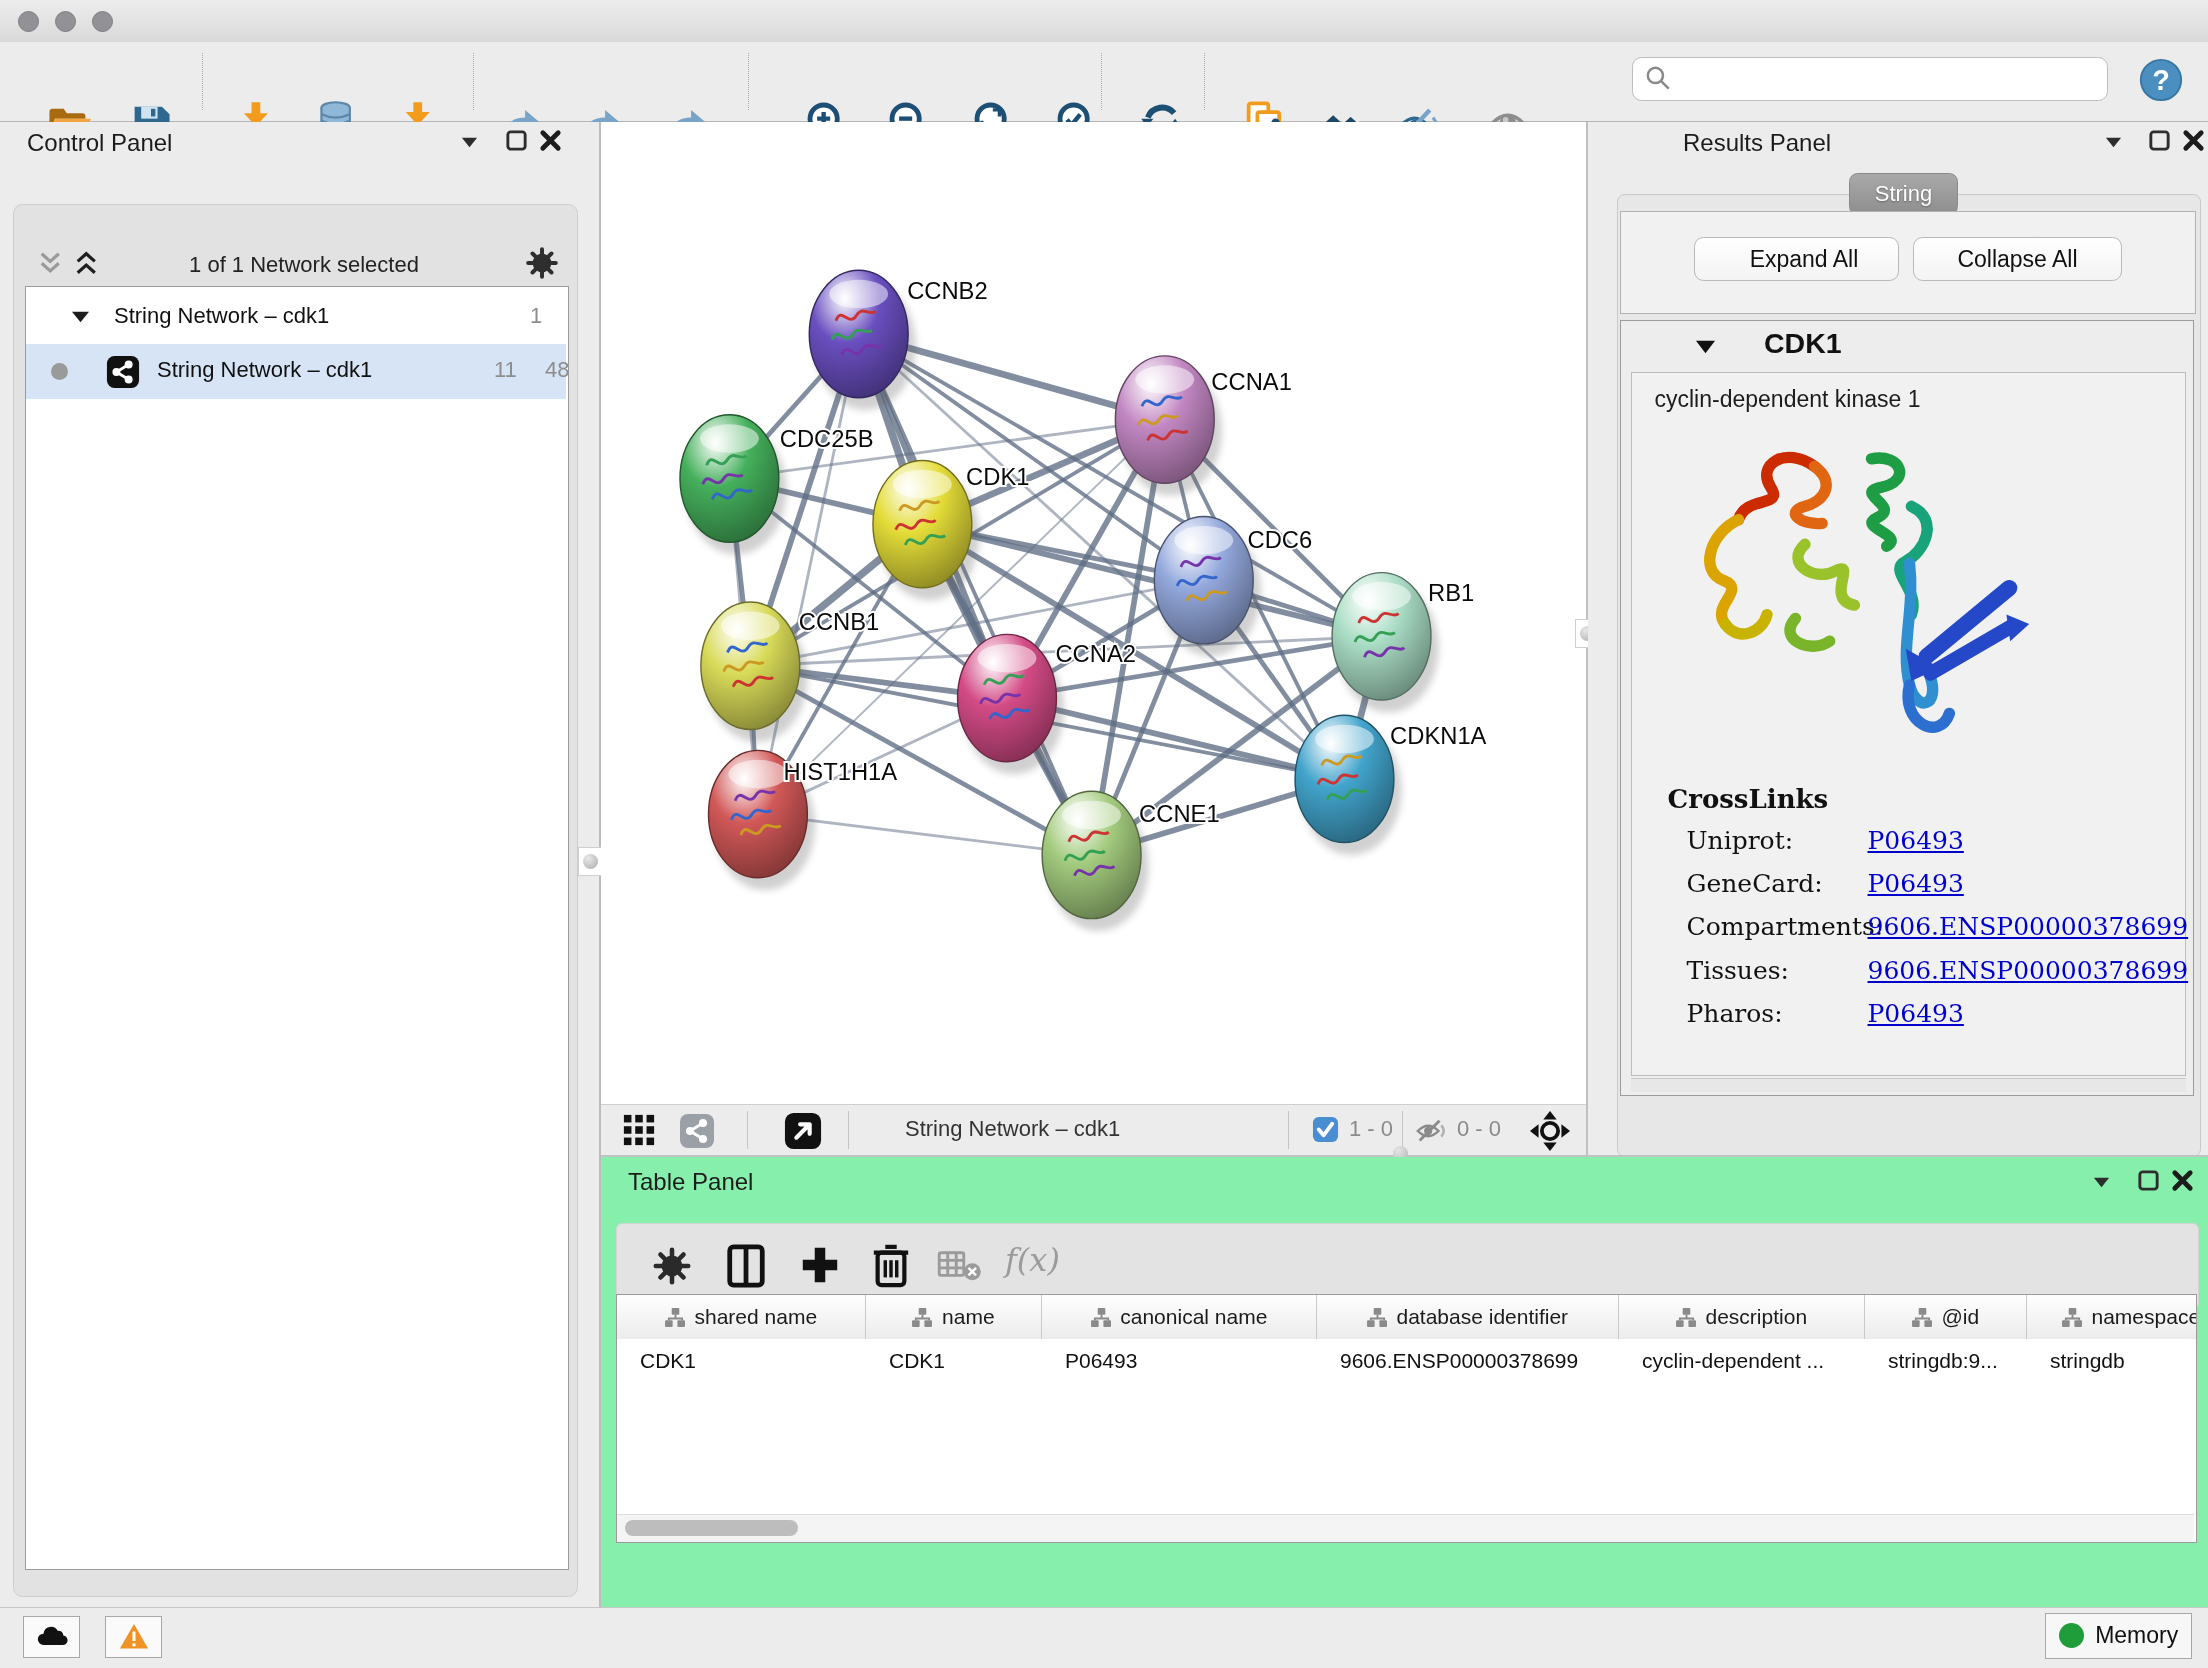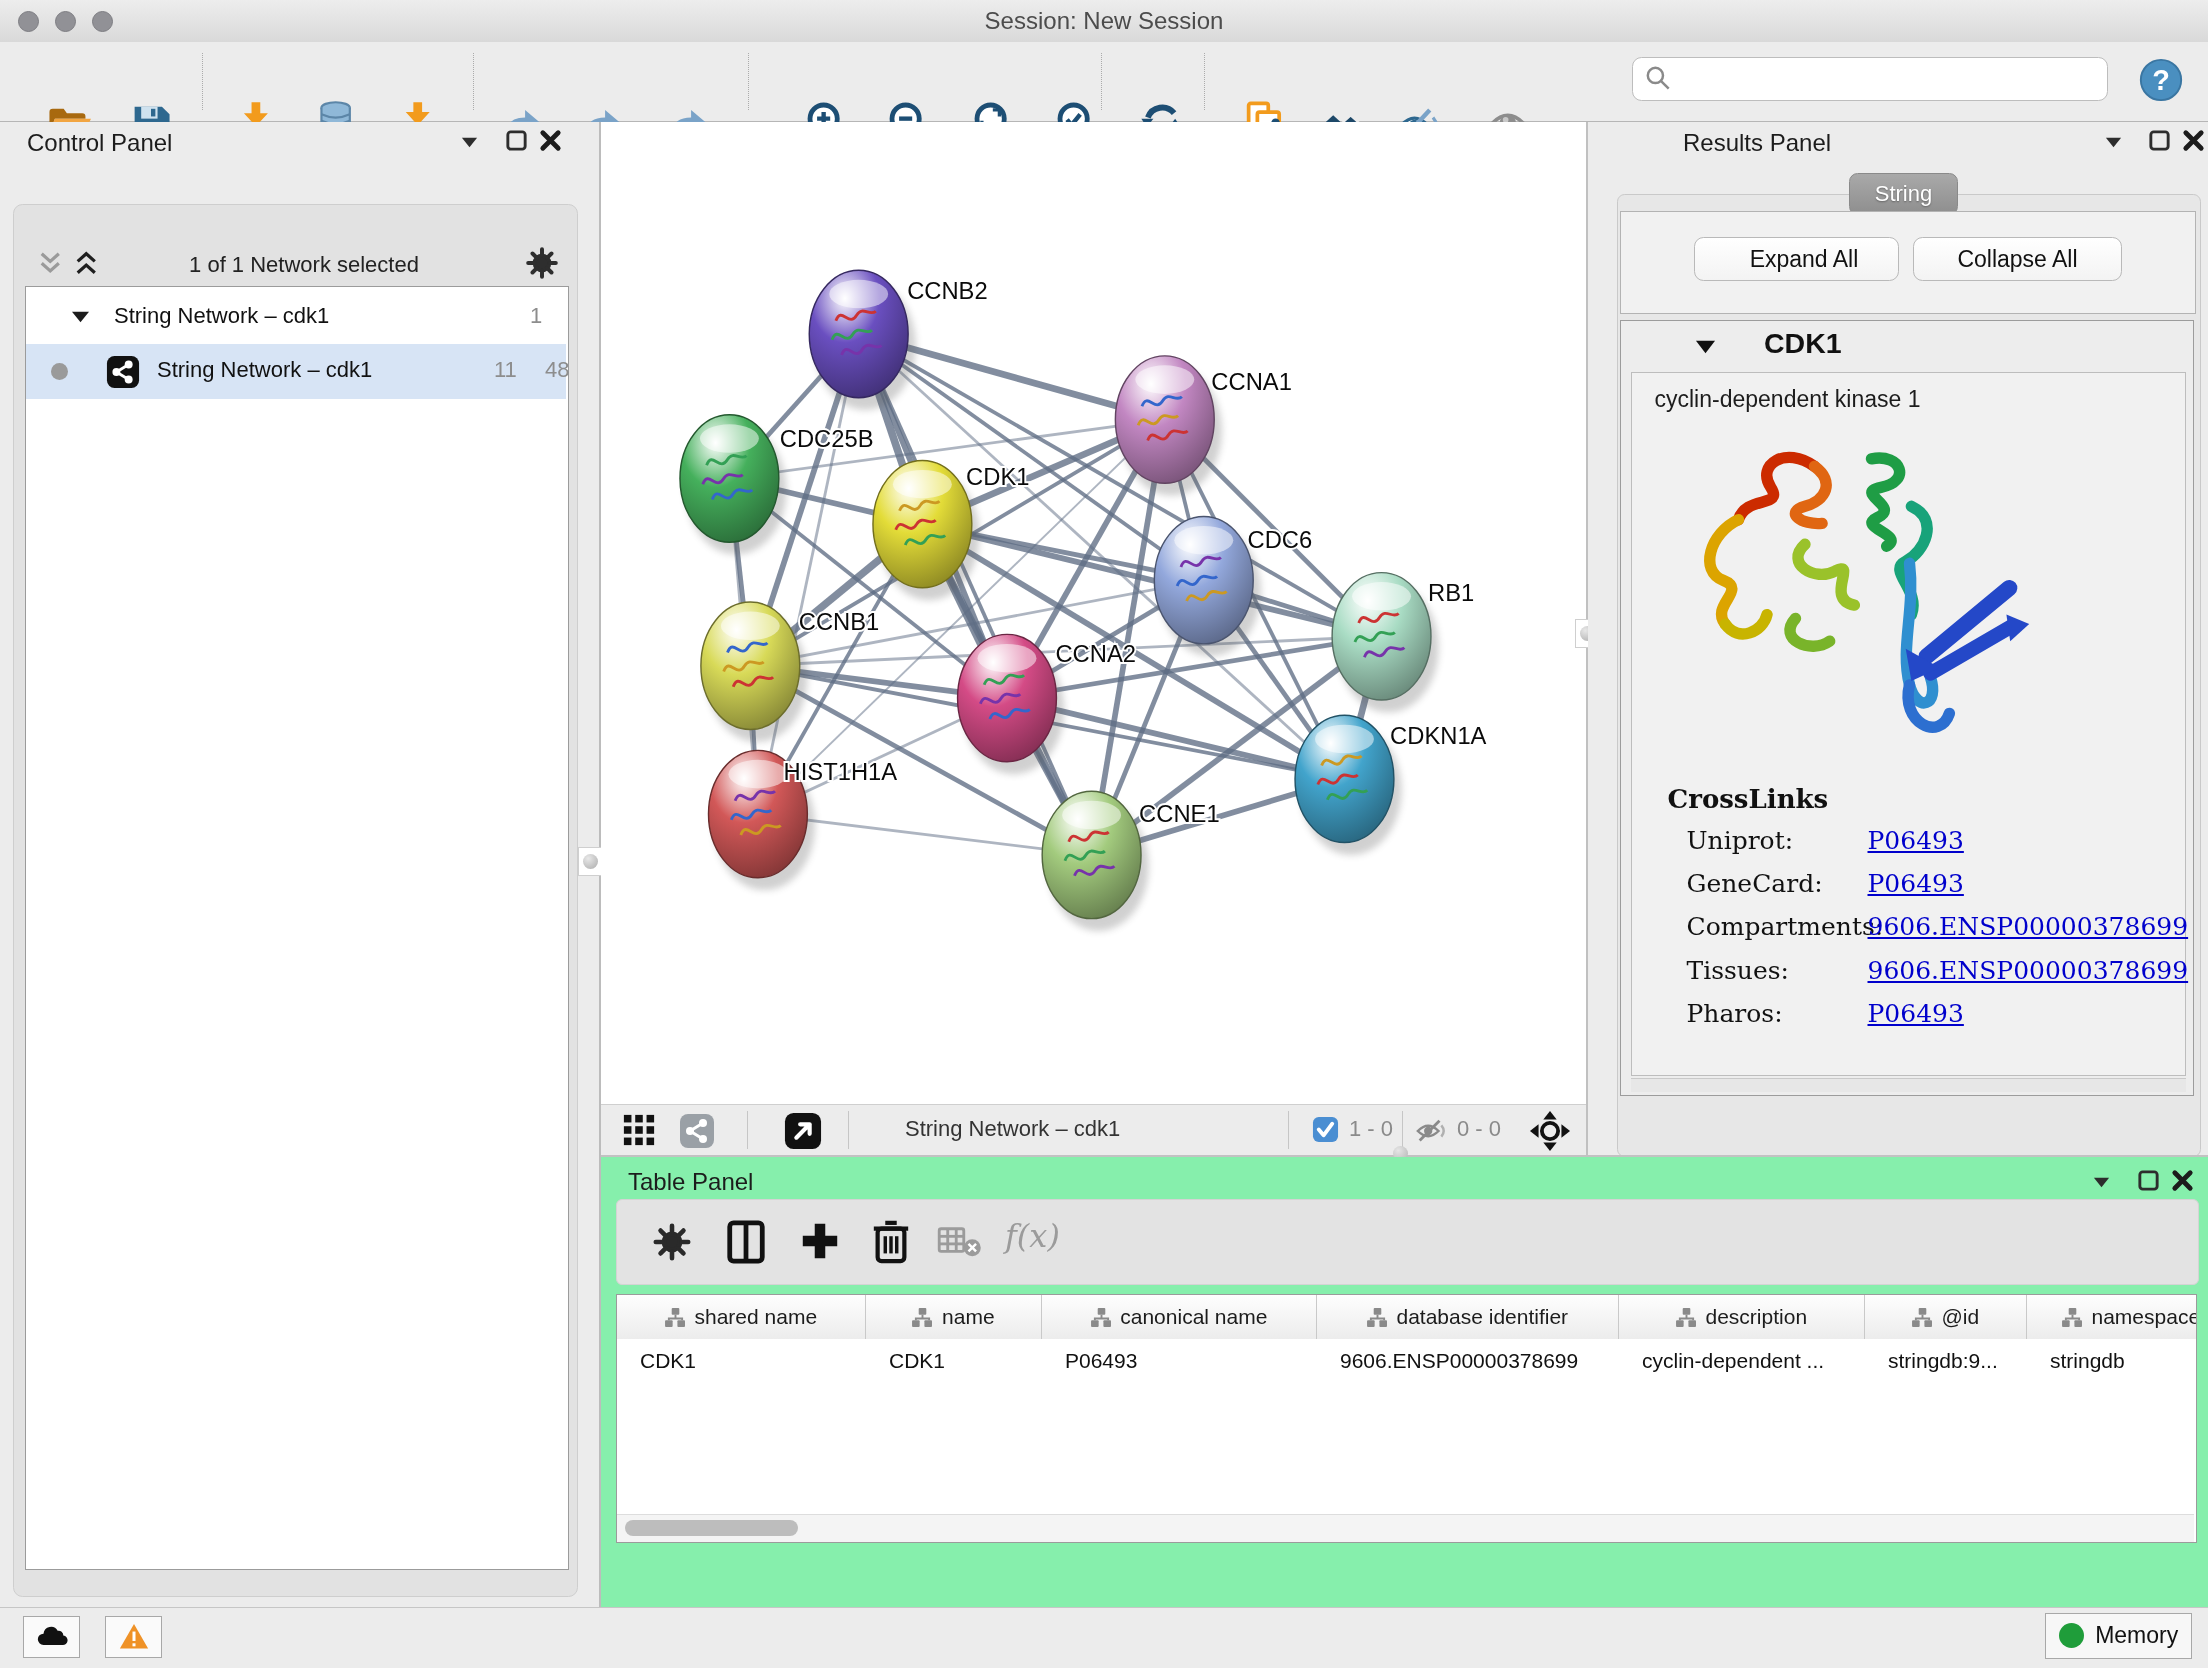--- a/index.html
+++ b/index.html
@@ -31,21 +31,20 @@
 </style>
 </head>
 <body>
 
 <div id="app">
 
   <div class="abs" style="left:0;top:0;width:2208px;height:42px;background:linear-gradient(#ededed,#d9d9d9);border-bottom:1px solid #b2b2b2;">
     <div class="abs" style="left:18px;top:10.5px;width:21px;height:21px;border-radius:50%;background:#919196;border:1px solid #7d7d82;box-sizing:border-box;"></div>
     <div class="abs" style="left:55px;top:10.5px;width:21px;height:21px;border-radius:50%;background:#919196;border:1px solid #7d7d82;box-sizing:border-box;"></div>
     <div class="abs" style="left:92px;top:10.5px;width:21px;height:21px;border-radius:50%;background:#919196;border:1px solid #7d7d82;box-sizing:border-box;"></div>
-    <div class="abs" style="left:0;top:6.7px;width:2208px;text-align:center;font-size:24px;color:#4c4c4c;">Session: New Session</div>
   </div>
 
   <div class="abs" style="left:0;top:42px;width:2208px;height:80px;background:#ececec;border-bottom:1.9px solid #b6b6b6;box-sizing:border-box;">
     <div id="toolbar-icons">
         <div class="abs ico" style="left: 42px; top: 55px; width: 51px; height: 51px;">
           <svg width="48" height="48" viewBox="0 0 44 44">
             <path d="M5 31 V12 q0-3 3-3 h10 l3 4 h14 q3 0 3 3 v2 H10 z" fill="#a8690f"></path>
             <path d="M3 34 L10 18 h33 l-7 16 z" fill="#f2a541"></path>
           </svg>
         </div>
@@ -762,21 +761,21 @@
         <svg width="25" height="25" viewBox="0 0 26 26">
           <rect x="4" y="4" width="18" height="18" fill="none" stroke="#2d2d2d" stroke-width="3" rx="3"></rect>
         </svg>
       </span>
     <span class="abs ico winctl" style="left:1569px;top:11.4px;">
         <svg width="25" height="25" viewBox="0 0 26 26">
           <path d="M5 5 L21 21 M21 5 L5 21" stroke="#1c1c1c" stroke-width="5" stroke-linecap="round"></path>
         </svg>
       </span>
 
-    <div class="abs" style="left:15px;top:42px;width:1581px;height:84px;background:#e3e3e3;border:1px solid #d4d4d4;border-radius:6px;">
+    <div class="abs" style="left:15px;top:66px;width:1581px;height:84px;background:#e3e3e3;border:1px solid #d4d4d4;border-radius:6px;">
       <span class="abs ico" style="left:34px;top:21px;">
         <svg width="42" height="42" viewBox="0 0 44 44">
             <g stroke="#2a2a2a" stroke-width="4.8" stroke-linecap="round">
               <circle cx="22" cy="22" r="8.5" fill="#2a2a2a"></circle>
               <path d="M22 5v7 M22 32v7 M5 22h7 M32 22h7 M10 10l5 5 M29 29l5 5 M34 10l-5 5 M15 29l-5 5"></path>
             </g>
           </svg>
         </span>
       <span class="abs ico" style="left:107px;top:19px;">
         <svg width="44" height="46" viewBox="0 0 46 48">

